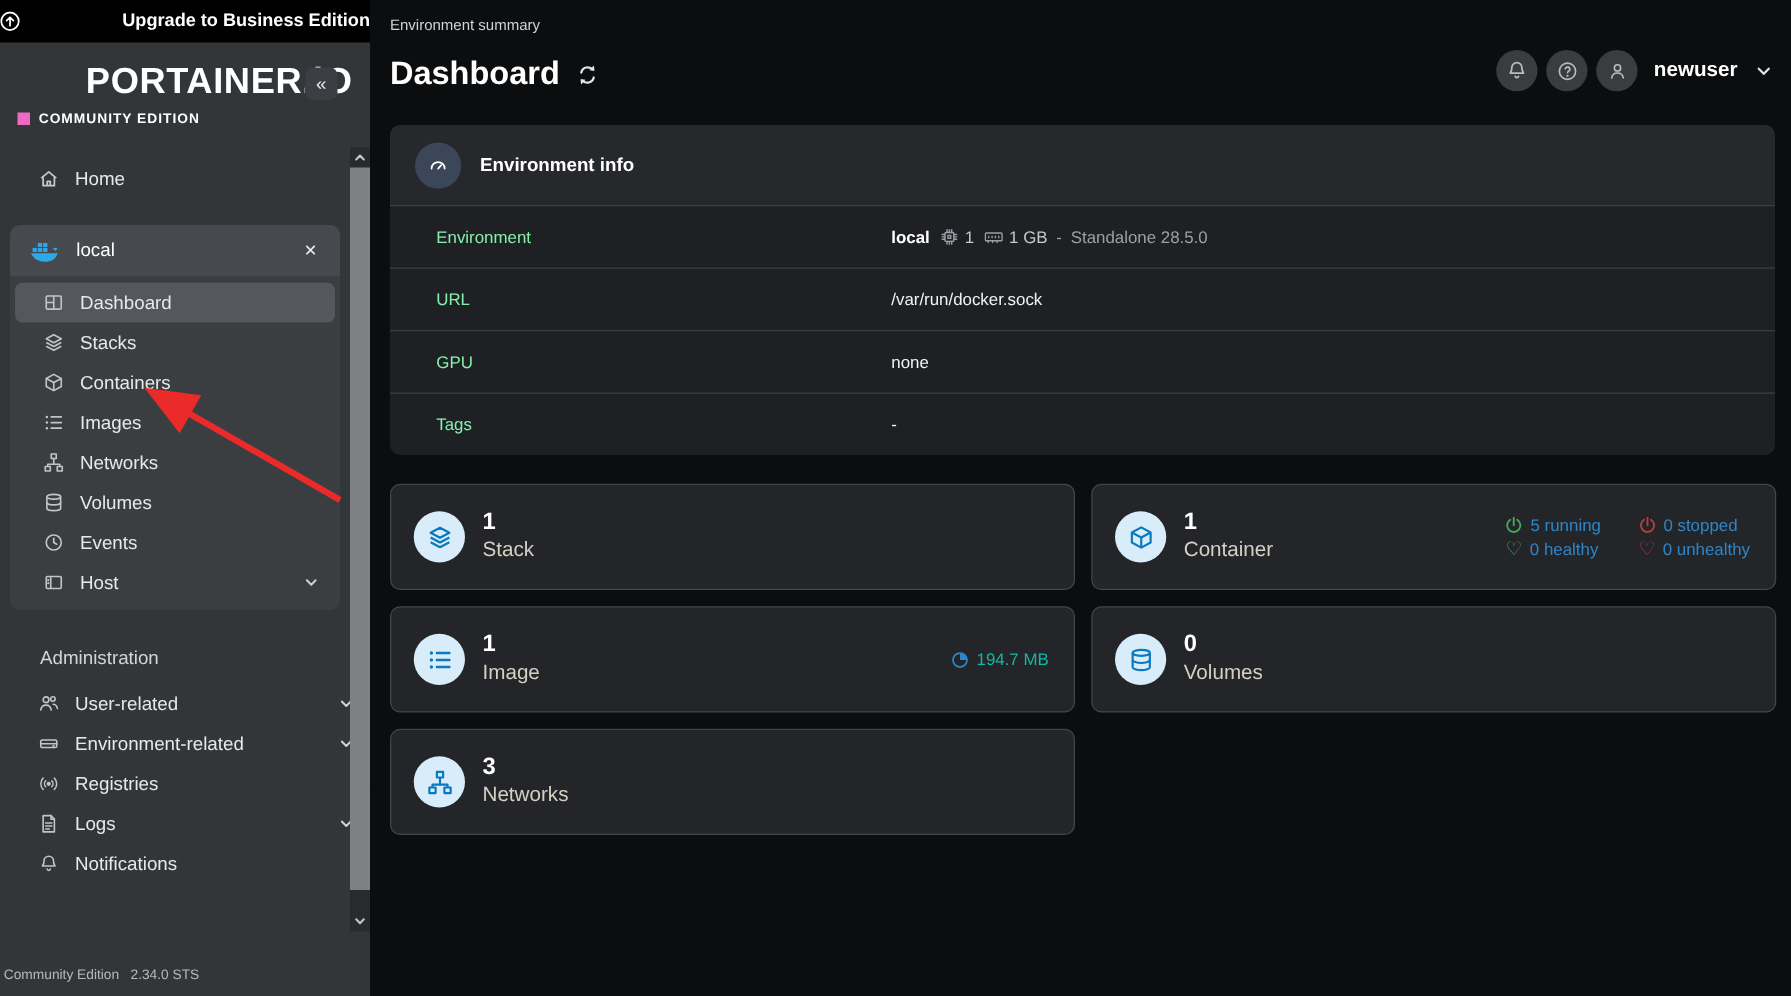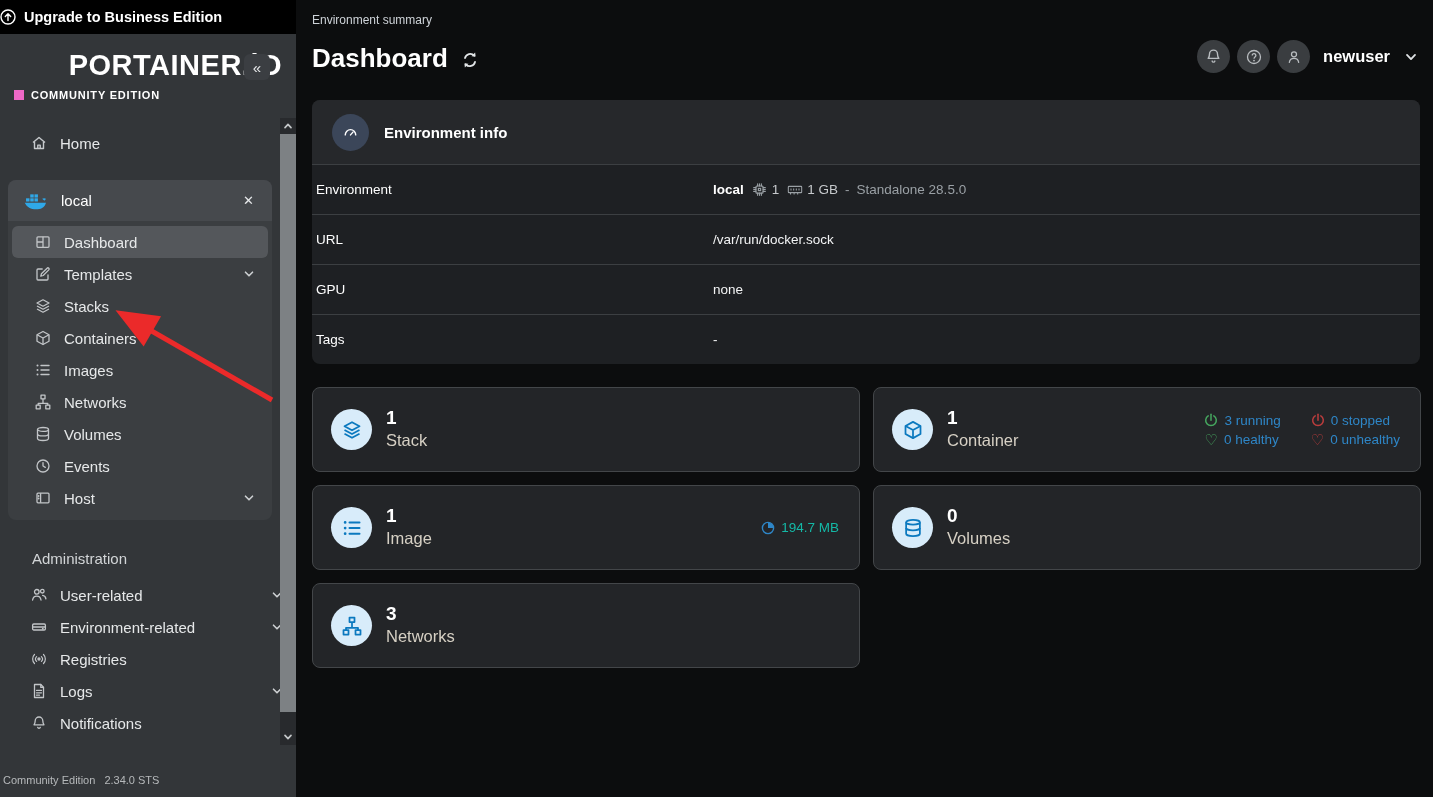--- a/index.html
+++ b/index.html
@@ -3,21 +3,21 @@
 <meta charset="utf-8">
 <style>
   * { margin:0; padding:0; box-sizing:border-box; }
   html,body { width:1433px; height:797px; overflow:hidden; background:#0c0d0e;
     font-family:"Liberation Sans","DejaVu Sans",sans-serif; }
   svg { display:block; }
 
   
   .sidebar { position:absolute; left:0; top:0; width:296px; height:797px; background:#333639; }
   .upgrade-banner { height:34px; background:#000; color:#fff; font-size:14.5px; font-weight:700;
-    display:flex; align-items:center; justify-content:flex-start; gap:8px; cursor:pointer; }
+    display:flex; align-items:center; justify-content:space-between; gap:8px; cursor:pointer; }
   .logo-wrap { position:relative; padding:17px 14px 0 14px; }
   .logo-text { color:#fff; font-size:29px; font-weight:800; letter-spacing:.5px; line-height:1;text-align:right; }
   .collapse-btn { position:absolute; right:26px; top:20px; width:26px; height:26px; background:#3b3e42;
     border-radius:6px; color:#e8eaec; font-size:15px; display:flex; align-items:center; justify-content:center; cursor:pointer; }
   .edition-tag { display:flex; align-items:center; gap:7px; padding:9px 14px 0 14px; }
   .edition-square { width:10px; height:10px; background:#ee68c6; }
   .edition-text { color:#fff; font-size:11px; font-weight:700; letter-spacing:.8px; }
   .home-item { display:flex; align-items:center; gap:13px; padding:0 0 0 30px; height:32px; margin-top:26px;
     color:#e6e8e9; font-size:15px; cursor:pointer; }
   .home-item .mi-icon { color:#c6c9cc; }
@@ -61,21 +61,21 @@
   .circle-btn { width:33px; height:33px; border-radius:50%; background:#3a3d40; color:#b9bdc0;
     display:flex; align-items:center; justify-content:center; cursor:pointer; font-size:15px; font-weight:700; }
   .username { color:#fff; font-size:16.5px; font-weight:700; margin-left:6px; cursor:pointer; }
   .user-caret { color:#dfe2e4; margin-left:6px; cursor:pointer; }
 
   .info-panel { margin-top:26px; width:1108px; border-radius:8px; overflow:hidden; background:#1e2023; }
   .info-header { height:64px; background:#26282b; display:flex; align-items:center; gap:15px; padding:0 20px; }
   .gauge-circle { width:37px; height:37px; border-radius:50%; background:#3b4659; display:flex; align-items:center; justify-content:center; }
   .info-title { color:#fff; font-size:15px; font-weight:700; }
   .info-row { height:50px; display:flex; align-items:center; border-top:1px solid #3c3f42; font-size:13.5px; }
-  .info-label { width:401px; padding-left:4px; color:#ffffff; }
+  .info-label { width:401px; padding-left:37px; color:#86efac; }
   .info-value { color:#f2f3f4; display:flex; align-items:center; gap:7px; }
   .env-strong { font-weight:700; color:#fff; }
   .spec { color:#c6c9cc; display:flex; align-items:center; gap:4px; }
   .spec .mi-icon { color:#9aa0a5; }
   .muted { color:#9aa0a5; }
 
   .cards-grid { margin-top:23px; display:grid; grid-template-columns:548px 548px; gap:13px; }
   .dash-card { height:85px; background:#232528; border:1px solid #434649; border-radius:8px;
     display:flex; align-items:center; padding:0 20px 0 18px; cursor:pointer; }
   .card-icon-circle { width:41px; height:41px; border-radius:50%; background:#d8ecfa; color:#0b79bf;
@@ -150,34 +150,20 @@
         <span class="mi-icon">
           <svg width="16" height="16" viewBox="0 0 16 16" fill="none" stroke="currentColor" stroke-width="1.3">
               <rect x="2" y="2.8" width="12" height="10.5" rx="1"></rect>
               <path d="M8 2.8v10.5M2 8h6"></path>
             </svg>
         </span>
         <span class="mi-label">Dashboard</span>
       </div>
       <div class="menu-item">
         <span class="mi-icon">
-          <svg width="16" height="16" viewBox="0 0 16 16" fill="none" stroke="currentColor" stroke-width="1.3" stroke-linecap="round" stroke-linejoin="round">
-              <path d="M13 9v4a1 1 0 0 1-1 1H3a1 1 0 0 1-1-1V4a1 1 0 0 1 1-1h4.2"></path>
-              <path d="M12.1 2.2a1.2 1.2 0 0 1 1.7 1.7L8.2 9.5 5.8 10.2l.6-2.4z"></path>
-            </svg>
-        </span>
-        <span class="mi-label">Templates</span>
-        <span class="mi-caret">
-          <svg width="14" height="14" viewBox="0 0 14 14" fill="none" stroke="currentColor" stroke-width="1.6" stroke-linecap="round" stroke-linejoin="round">
-              <path d="m3.5 5.2 3.5 3.6 3.5-3.6"></path>
-            </svg>
-        </span>
-      </div>
-      <div class="menu-item">
-        <span class="mi-icon">
           <svg width="16" height="16" viewBox="0 0 16 16" fill="none" stroke="currentColor" stroke-width="1.3" stroke-linejoin="round">
               <path d="M8 1.8 14 5 8 8.2 2 5z"></path>
               <path d="m2 8 6 3.2L14 8"></path>
               <path d="m2 11 6 3.2L14 11"></path>
             </svg>
         </span>
         <span class="mi-label">Stacks</span>
       </div>
       <div class="menu-item">
         <span class="mi-icon">
@@ -474,21 +460,21 @@
         <div class="card-label">Container</div>
       </span>
       <span class="card-right status-grid">
         <span class="status-item">
           <span class="ic-green">
             <svg width="14" height="14" viewBox="0 0 14 14" fill="none" stroke="currentColor" stroke-width="1.5" stroke-linecap="round">
                 <path d="M7 1.2v6"></path>
                 <path d="M4.2 2.8a5.3 5.3 0 1 0 5.6 0"></path>
               </svg>
           </span>
-          <span>3 running</span>
+          <span>5 running</span>
         </span>
         <span class="status-item">
           <span class="ic-red">
             <svg width="14" height="14" viewBox="0 0 14 14" fill="none" stroke="currentColor" stroke-width="1.5" stroke-linecap="round">
                 <path d="M7 1.2v6"></path>
                 <path d="M4.2 2.8a5.3 5.3 0 1 0 5.6 0"></path>
               </svg>
           </span>
           <span>0 stopped</span>
         </span>

